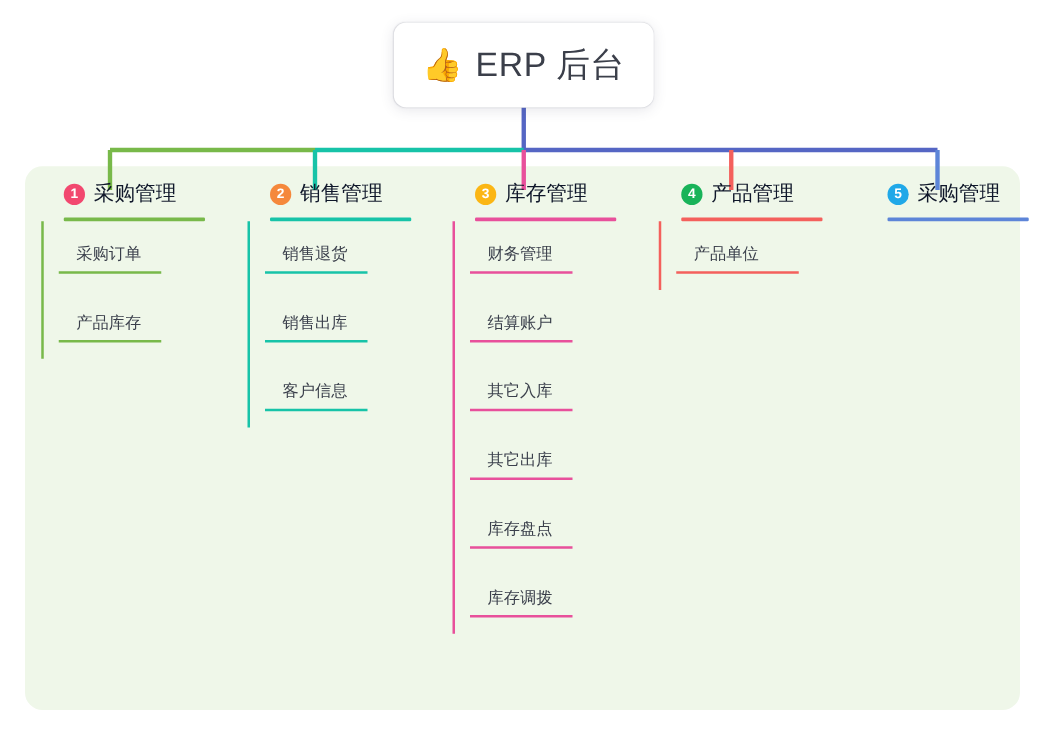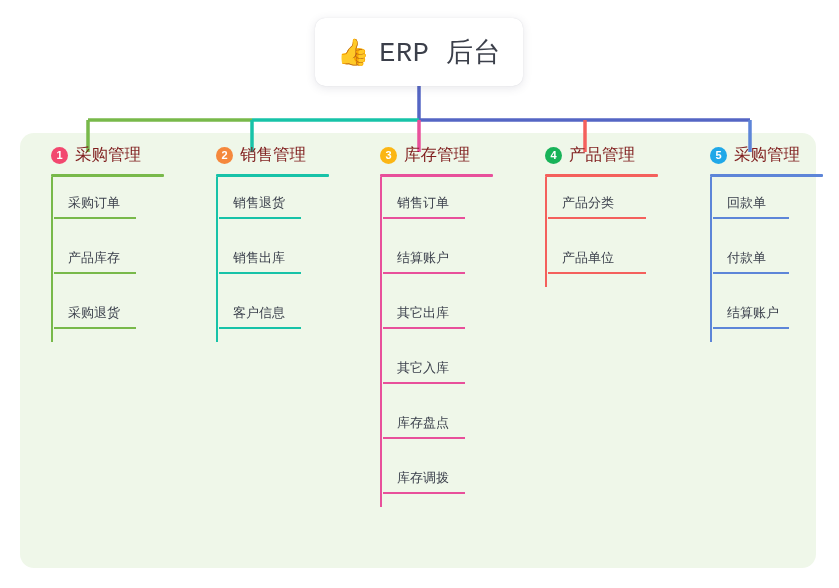--- a/index.html
+++ b/index.html
@@ -39,21 +39,20 @@
   #root-node .thumb {
     font-size: 26px;
     line-height: 1;
     display: inline-block;
   }
   #root-node .root-label {
     font-size: 27px;
     color: #3b3f4a;
     letter-spacing: 0.5px;
     white-space: nowrap;
-    font-family: Liberation Mono, monospace;
   }
 
   
   #connectors {
     position: absolute;
     left: 0;
     top: 0;
     width: 839px;
     height: 588px;
     pointer-events: none;
@@ -88,33 +87,32 @@
     border-radius: 50%;
     color: #ffffff;
     font-size: 11px;
     line-height: 17px;
     text-align: center;
     font-weight: bold;
     flex: 0 0 auto;
   }
   .col-title {
     font-size: 16.5px;
-    color: #7f1d1d;
+    color: #0f172a;
     white-space: nowrap;
     font-weight: 500;
   }
   .col-rule {
     height: 3px;
     margin-top: 6px;
     border-radius: 1px;
   }
   .children {
     position: relative;
-    margin-left: 18px;
-    padding-left: 3px;
+    padding-left: 14px;
   }
   .children .spine {
     position: absolute;
     left: 0;
     top: 0;
     bottom: 0;
     width: 2px;
   }
   .child {
     position: relative;
@@ -170,24 +168,20 @@
         <div class="children">
           <div class="spine" style="background: rgb(120, 185, 74);"></div>
           <div class="child">
             <div class="child-label">采购订单</div>
             <div class="child-rule" style="background: rgb(120, 185, 74); width: 82px;"></div>
           </div>
           <div class="child">
             <div class="child-label">产品库存</div>
             <div class="child-rule" style="background: rgb(120, 185, 74); width: 82px;"></div>
           </div>
-          <div class="child">
-            <div class="child-label">采购退货</div>
-            <div class="child-rule" style="background: rgb(120, 185, 74); width: 82px;"></div>
-          </div>
         </div>
       </div>
       <div class="column" style="left: 198px;">
         <div class="col-head">
           <div class="badge" style="background: rgb(245, 136, 60);">2</div>
           <div class="col-title">销售管理</div>
         </div>
         <div class="col-rule" style="background: rgb(23, 195, 168); width: 113px; margin-left: 18px;"></div>
         <div class="children">
           <div class="spine" style="background: rgb(23, 195, 168);"></div>
@@ -207,33 +201,33 @@
       </div>
       <div class="column" style="left: 362px;">
         <div class="col-head">
           <div class="badge" style="background: rgb(251, 182, 20);">3</div>
           <div class="col-title">库存管理</div>
         </div>
         <div class="col-rule" style="background: rgb(232, 80, 155); width: 113px; margin-left: 18px;"></div>
         <div class="children">
           <div class="spine" style="background: rgb(232, 80, 155);"></div>
           <div class="child">
-            <div class="child-label">销售订单</div>
+            <div class="child-label">财务管理</div>
             <div class="child-rule" style="background: rgb(232, 80, 155); width: 82px;"></div>
           </div>
           <div class="child">
             <div class="child-label">结算账户</div>
             <div class="child-rule" style="background: rgb(232, 80, 155); width: 82px;"></div>
           </div>
           <div class="child">
+            <div class="child-label">其它入库</div>
+            <div class="child-rule" style="background: rgb(232, 80, 155); width: 82px;"></div>
+          </div>
+          <div class="child">
             <div class="child-label">其它出库</div>
-            <div class="child-rule" style="background: rgb(232, 80, 155); width: 82px;"></div>
-          </div>
-          <div class="child">
-            <div class="child-label">其它入库</div>
             <div class="child-rule" style="background: rgb(232, 80, 155); width: 82px;"></div>
           </div>
           <div class="child">
             <div class="child-label">库存盘点</div>
             <div class="child-rule" style="background: rgb(232, 80, 155); width: 82px;"></div>
           </div>
           <div class="child">
             <div class="child-label">库存调拨</div>
             <div class="child-rule" style="background: rgb(232, 80, 155); width: 82px;"></div>
           </div>
@@ -241,46 +235,27 @@
       </div>
       <div class="column" style="left: 527px;">
         <div class="col-head">
           <div class="badge" style="background: rgb(24, 179, 89);">4</div>
           <div class="col-title">产品管理</div>
         </div>
         <div class="col-rule" style="background: rgb(244, 96, 92); width: 113px; margin-left: 18px;"></div>
         <div class="children">
           <div class="spine" style="background: rgb(244, 96, 92);"></div>
           <div class="child">
-            <div class="child-label">产品分类</div>
-            <div class="child-rule" style="background: rgb(244, 96, 92); width: 98px;"></div>
-          </div>
-          <div class="child">
             <div class="child-label">产品单位</div>
             <div class="child-rule" style="background: rgb(244, 96, 92); width: 98px;"></div>
           </div>
         </div>
       </div>
       <div class="column" style="left: 692px;">
         <div class="col-head">
           <div class="badge" style="background: rgb(32, 168, 232);">5</div>
           <div class="col-title">采购管理</div>
         </div>
         <div class="col-rule" style="background: rgb(93, 133, 216); width: 113px; margin-left: 18px;"></div>
-        <div class="children">
-          <div class="spine" style="background: rgb(93, 133, 216);"></div>
-          <div class="child">
-            <div class="child-label">回款单</div>
-            <div class="child-rule" style="background: rgb(93, 133, 216); width: 76px;"></div>
-          </div>
-          <div class="child">
-            <div class="child-label">付款单</div>
-            <div class="child-rule" style="background: rgb(93, 133, 216); width: 76px;"></div>
-          </div>
-          <div class="child">
-            <div class="child-label">结算账户</div>
-            <div class="child-rule" style="background: rgb(93, 133, 216); width: 76px;"></div>
-          </div>
-        </div>
       </div>
     </div>
 
 </div>
 
 </body></html>

